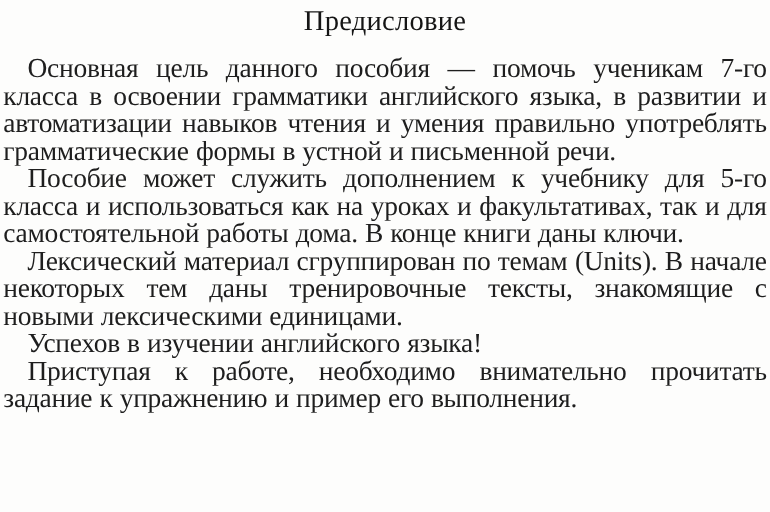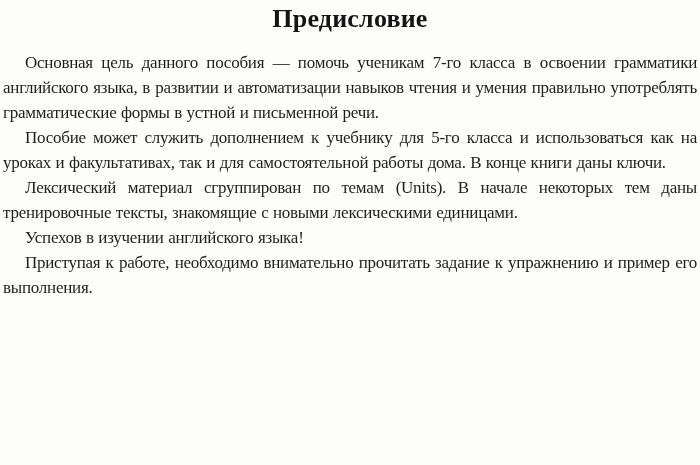--- a/index.html
+++ b/index.html
@@ -12,30 +12,30 @@
     height: 465px;
     box-sizing: border-box;
     background: #fdfdfc;
     color: #1b1b1b;
     font-family: "Liberation Serif", "DejaVu Serif", serif;
     padding: 2px 3px 2px 3px;
     overflow: hidden;
   }
   .page-title {
     font-size: 26px;
-    font-weight: bold;
+    font-weight: normal;
     text-align: center;
     letter-spacing: 0.2px;
     margin: 2px 0 16px 0;
     line-height: 30px;
     color: #151515;
   }
   .body-text p {
     margin: 0;
-    font-size: 17px;
+    font-size: 25px;
     line-height: 25px;
     text-align: justify;
     text-indent: 22px;
     letter-spacing: -0.25px;
     word-spacing: 0.5px;
     color: #1e1e1e;
   }
 </style>
 </head>
 <body>

